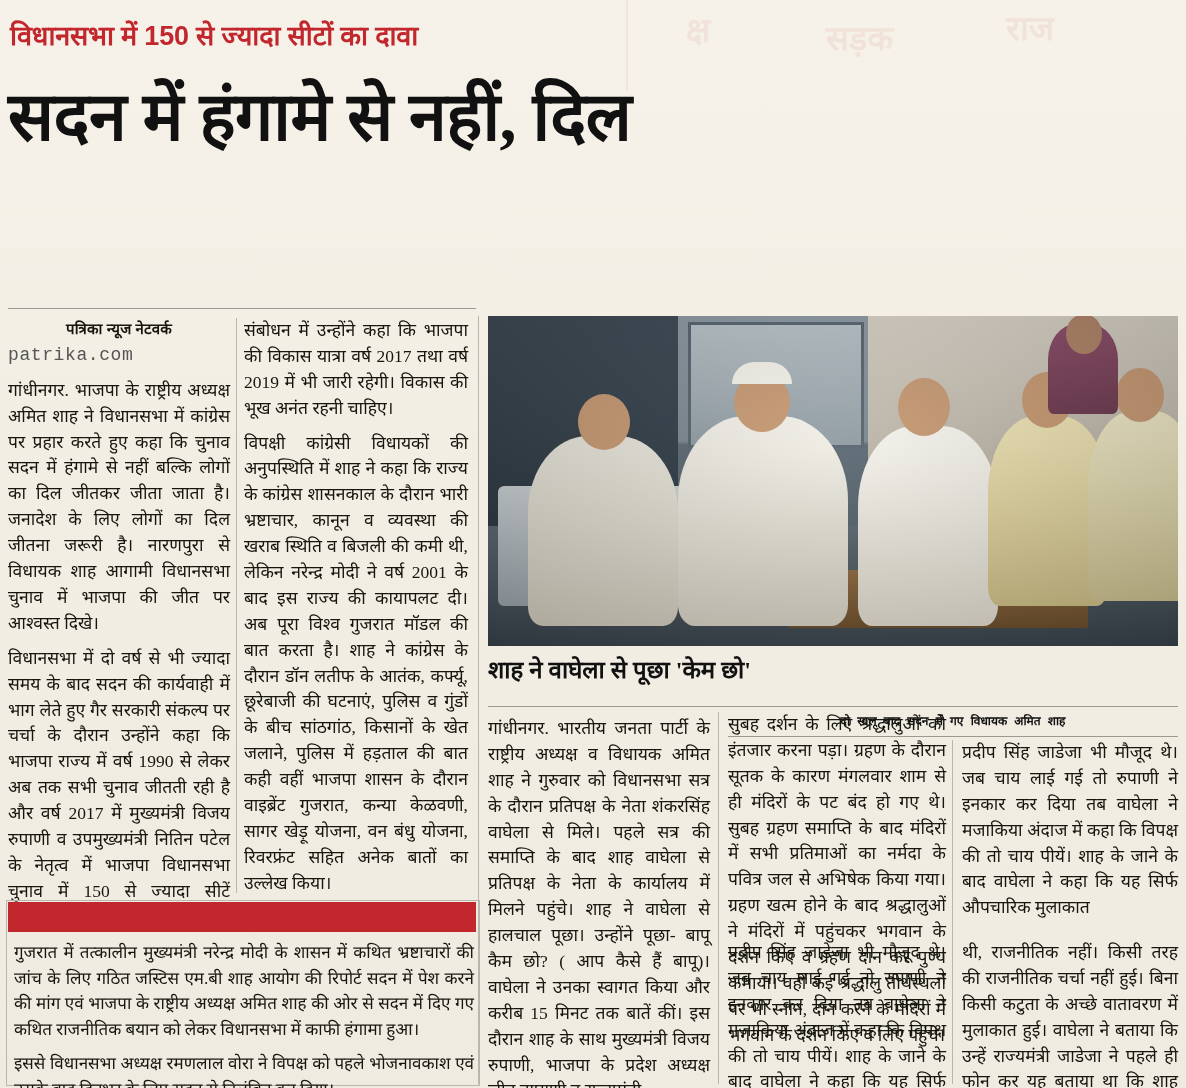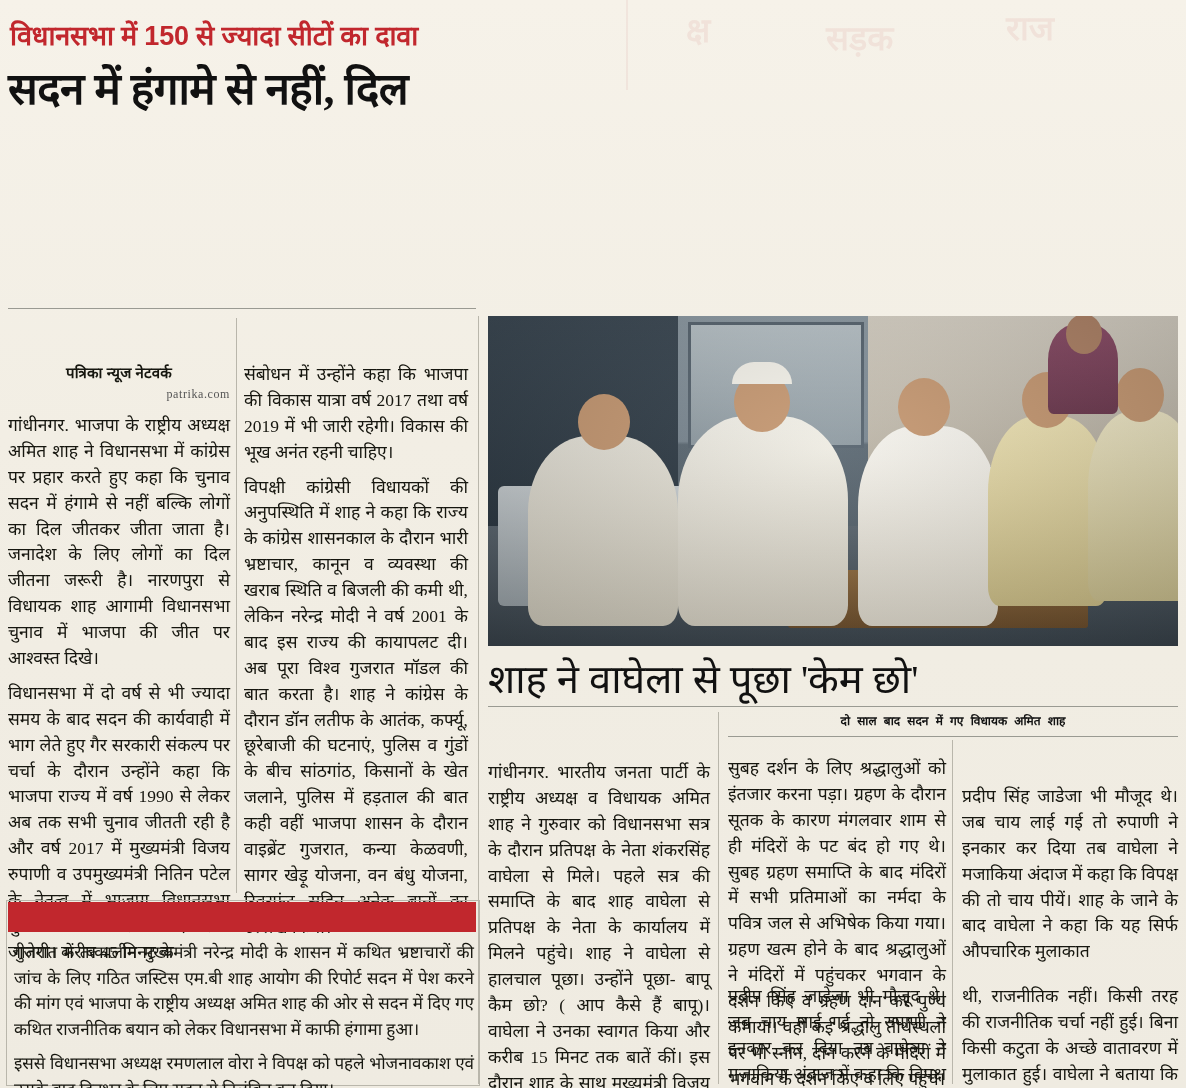--- a/index.html
+++ b/index.html
@@ -35,52 +35,51 @@
   
   .kicker{
     position:absolute;left:10px;top:22px;width:640px;
     font-family:"Liberation Sans", sans-serif;
     font-weight:700;font-size:27px;line-height:1.1;
     color:#c1272d;letter-spacing:-.2px;
   }
 
   
   .headline{
-    position:absolute;left:8px;top:62px;width:1160px;
+    position:absolute;left:8px;top:74px;width:1160px;
     font-family:"Liberation Serif", serif;
     font-weight:700;
-    font-size:44px;line-height:1.28;
+    font-size:68px;line-height:1.28;
     color:#111;
     letter-spacing:-.5px;
   }
   .headline .l2{display:block;padding-left:24px;}
 
   .rule-top{
     position:absolute;left:8px;top:308px;width:468px;height:1px;background:#9a9a92;
   }
 
   
   .col{
     position:absolute;
     font-size:17.5px;line-height:1.48;
     text-align:justify;
     color:#16160f;
     font-family:"Liberation Serif", serif;
-    margin-top:44px;
   }
   .c1{left:8px;top:318px;width:222px;}
   .c2{left:244px;top:318px;width:224px;}
 
   .byline{
     text-align:center;font-weight:700;font-size:15px;letter-spacing:.2px;
     margin-bottom:2px;
   }
   .byline-sub{
-    text-align:right;font-size:12px;color:#555;letter-spacing:.6px;
-    font-family:Liberation Serif, serif;margin-bottom:9px;
+    text-align:left;font-size:18px;color:#555;letter-spacing:.6px;
+    font-family:Liberation Mono, monospace;margin-bottom:9px;
   }
   p{margin:0 0 9px 0;}
 
   
   .vrule{position:absolute;background:#b9b6ab;width:1px;}
 
   
   .photo{
     position:absolute;left:488px;top:316px;width:690px;height:330px;
     overflow:hidden;
@@ -102,21 +101,21 @@
     background:linear-gradient(180deg,#c9cfd2,#9aa3a8);border-radius:6px;}
   .fig{position:absolute;border-radius:40% 40% 10% 10%;}
   .head{position:absolute;border-radius:50%;background:#c79a74;}
   .ph-caption-shade{position:absolute;inset:0;
     background:radial-gradient(ellipse at 50% 40%, rgba(255,255,255,.05), rgba(0,0,0,.18));}
 
   
   .subhead{
     position:absolute;left:488px;top:656px;width:690px;
     font-family:"Liberation Serif", serif;
-    font-weight:400;font-size:40px;line-height:1.2;color:#111;
+    font-weight:700;font-size:24px;line-height:1.2;color:#111;
   }
   .rule-sub{position:absolute;left:488px;top:706px;width:690px;height:1px;background:#9a9a92;}
 
   .c3{left:488px;top:716px;width:222px;}
   .c4{left:728px;top:712px;width:218px;}
   .c5{left:962px;top:740px;width:216px;}
 
   .midhead{
     position:absolute;left:728px;top:712px;width:450px;
     font-family:Liberation Mono, monospace;font-weight:700;font-size:12px;color:#111;

